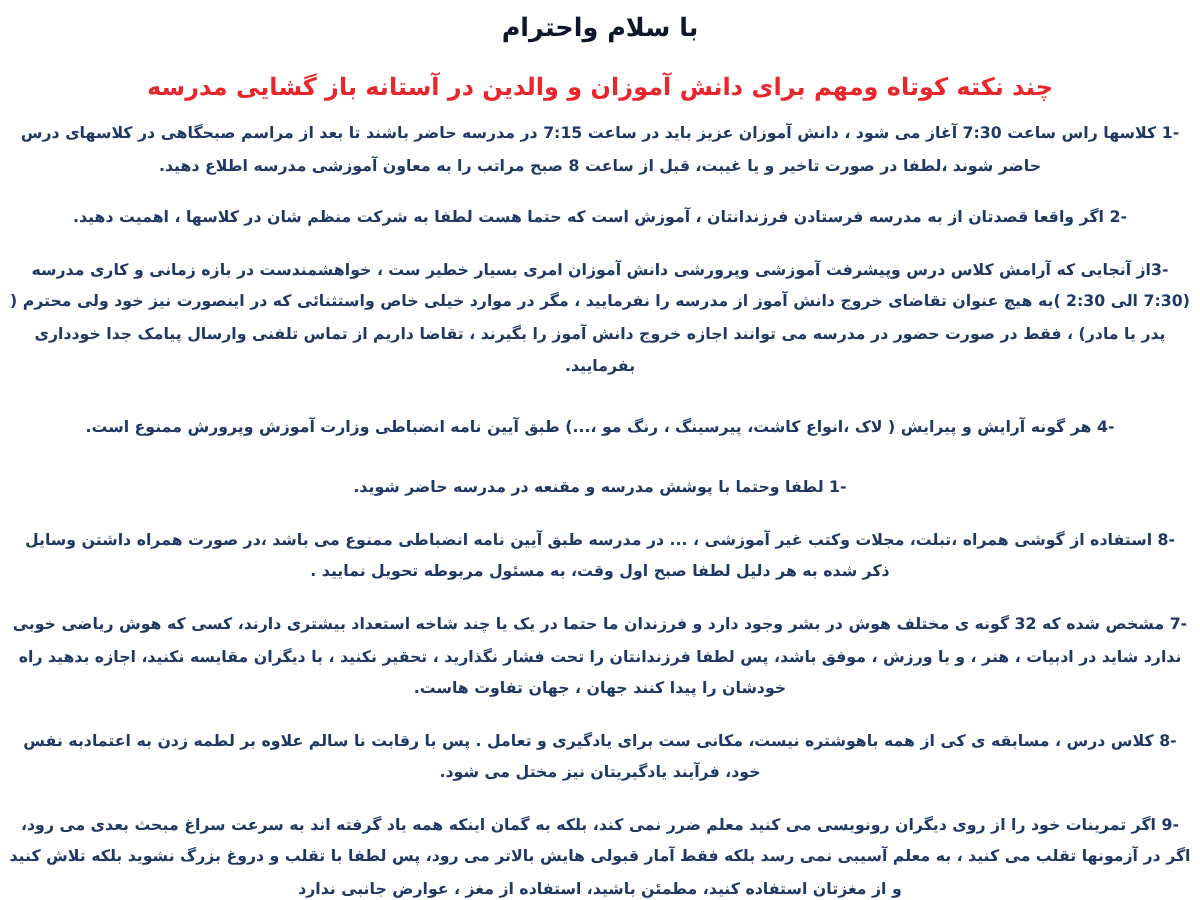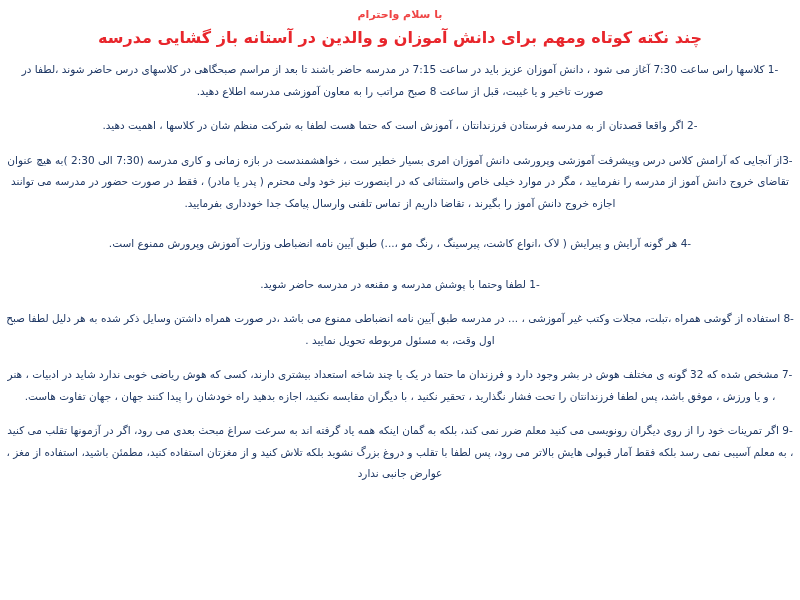--- a/index.html
+++ b/index.html
@@ -15,52 +15,53 @@
   }
   .document {
     width: 800px;
     height: 600px;
     box-sizing: border-box;
     padding: 6px 4px 0 4px;
     direction: rtl;
     text-align: center;
   }
   .doc-title {
-    color: #ef4444;
-    font-size: 11px;
+    color: #0f172a;
+    font-size: 17px;
     font-weight: bold;
-    margin: 2px 0 4px 0;
+    margin: 2px 0 16px 0;
     line-height: 1.35;
   }
   .doc-subtitle {
     color: #e8262c;
     font-size: 16px;
     font-weight: bold;
     margin: 0 0 10px 0;
     line-height: 1.4;
   }
   .note {
     color: #1f3864;
     font-size: 10.5px;
-    font-weight: normal;
+    font-weight: bold;
     line-height: 2.05;
     margin: 0 0 13px 0;
     padding: 0 2px;
   }
   .note.gap-lg { margin-bottom: 19px; }
 </style>
 </head>
 <body>
 
 <div class="document">
   <div class="doc-title">با سلام واحترام</div>
   <div class="doc-subtitle">چند نکته کوتاه ومهم برای دانش آموزان و والدین در آستانه باز گشایی مدرسه</div>
 
   <p class="note">-1 کلاسها راس ساعت 7:30 آغاز می شود ، دانش آموزان عزیز باید در ساعت 7:15 در مدرسه حاضر باشند تا بعد از مراسم صبحگاهی در کلاسهای درس حاضر شوند ،لطفا در صورت تاخیر و یا غیبت، قبل از ساعت 8 صبح مراتب را به معاون آموزشی مدرسه اطلاع دهید.</p>
   <p class="note">-2 اگر واقعا قصدتان از به مدرسه فرستادن فرزندانتان ، آموزش است که حتما هست لطفا به شرکت منظم شان در کلاسها ، اهمیت دهید.</p>
   <p class="note gap-lg">-3از آنجایی که آرامش کلاس درس وپیشرفت آموزشی وپرورشی دانش آموزان امری بسیار خطیر ست ، خواهشمندست در بازه زمانی و کاری مدرسه (7:30 الی 2:30 )به هیچ عنوان تقاضای خروج دانش آموز از مدرسه را نفرمایید ، مگر در موارد خیلی خاص واستثنائی که در اینصورت نیز خود ولی محترم ( پدر یا مادر) ، فقط در صورت حضور در مدرسه می توانند اجازه خروج دانش آموز را بگیرند ، تقاضا داریم از تماس تلفنی وارسال پیامک جدا خودداری بفرمایید.</p>
   <p class="note gap-lg">-4 هر گونه آرایش و پیرایش ( لاک ،انواع کاشت، پیرسینگ ، رنگ مو ،...) طبق آیین نامه انضباطی وزارت آموزش وپرورش ممنوع است.</p>
   <p class="note">-1 لطفا وحتما با پوشش مدرسه و مقنعه در مدرسه حاضر شوید.</p>
   <p class="note">-8 استفاده از گوشی همراه ،تبلت، مجلات وکتب غیر آموزشی ، ... در مدرسه طبق آیین نامه انضباطی ممنوع می باشد ،در صورت همراه داشتن وسایل ذکر شده به هر دلیل لطفا صبح اول وقت، به مسئول مربوطه تحویل نمایید .</p>
   <p class="note">-7 مشخص شده که 32 گونه ی مختلف هوش در بشر وجود دارد و فرزندان ما حتما در یک یا چند شاخه استعداد بیشتری دارند، کسی که هوش ریاضی خوبی ندارد شاید در ادبیات ، هنر ، و یا ورزش ، موفق باشد، پس لطفا فرزندانتان را تحت فشار نگذارید ، تحقیر نکنید ، با دیگران مقایسه نکنید، اجازه بدهید راه خودشان را پیدا کنند جهان ، جهان تفاوت هاست.</p>
+  <p class="note">-8 کلاس درس ، مسابقه ی کی از همه باهوشتره نیست، مکانی ست برای یادگیری و تعامل . پس با رقابت نا سالم علاوه بر لطمه زدن به اعتمادبه نفس خود، فرآیند یادگیریتان نیز مختل می شود.</p>
   <p class="note">-9 اگر تمرینات خود را از روی دیگران رونویسی می کنید معلم ضرر نمی کند، بلکه به گمان اینکه همه یاد گرفته اند به سرعت سراغ مبحث بعدی می رود، اگر در آزمونها تقلب می کنید ، به معلم آسیبی نمی رسد بلکه فقط آمار قبولی هایش بالاتر می رود، پس لطفا با تقلب و دروغ بزرگ نشوید بلکه تلاش کنید و از مغزتان استفاده کنید، مطمئن باشید، استفاده از مغز ، عوارض جانبی ندارد</p>
 
 </div>
 
 </body></html>

